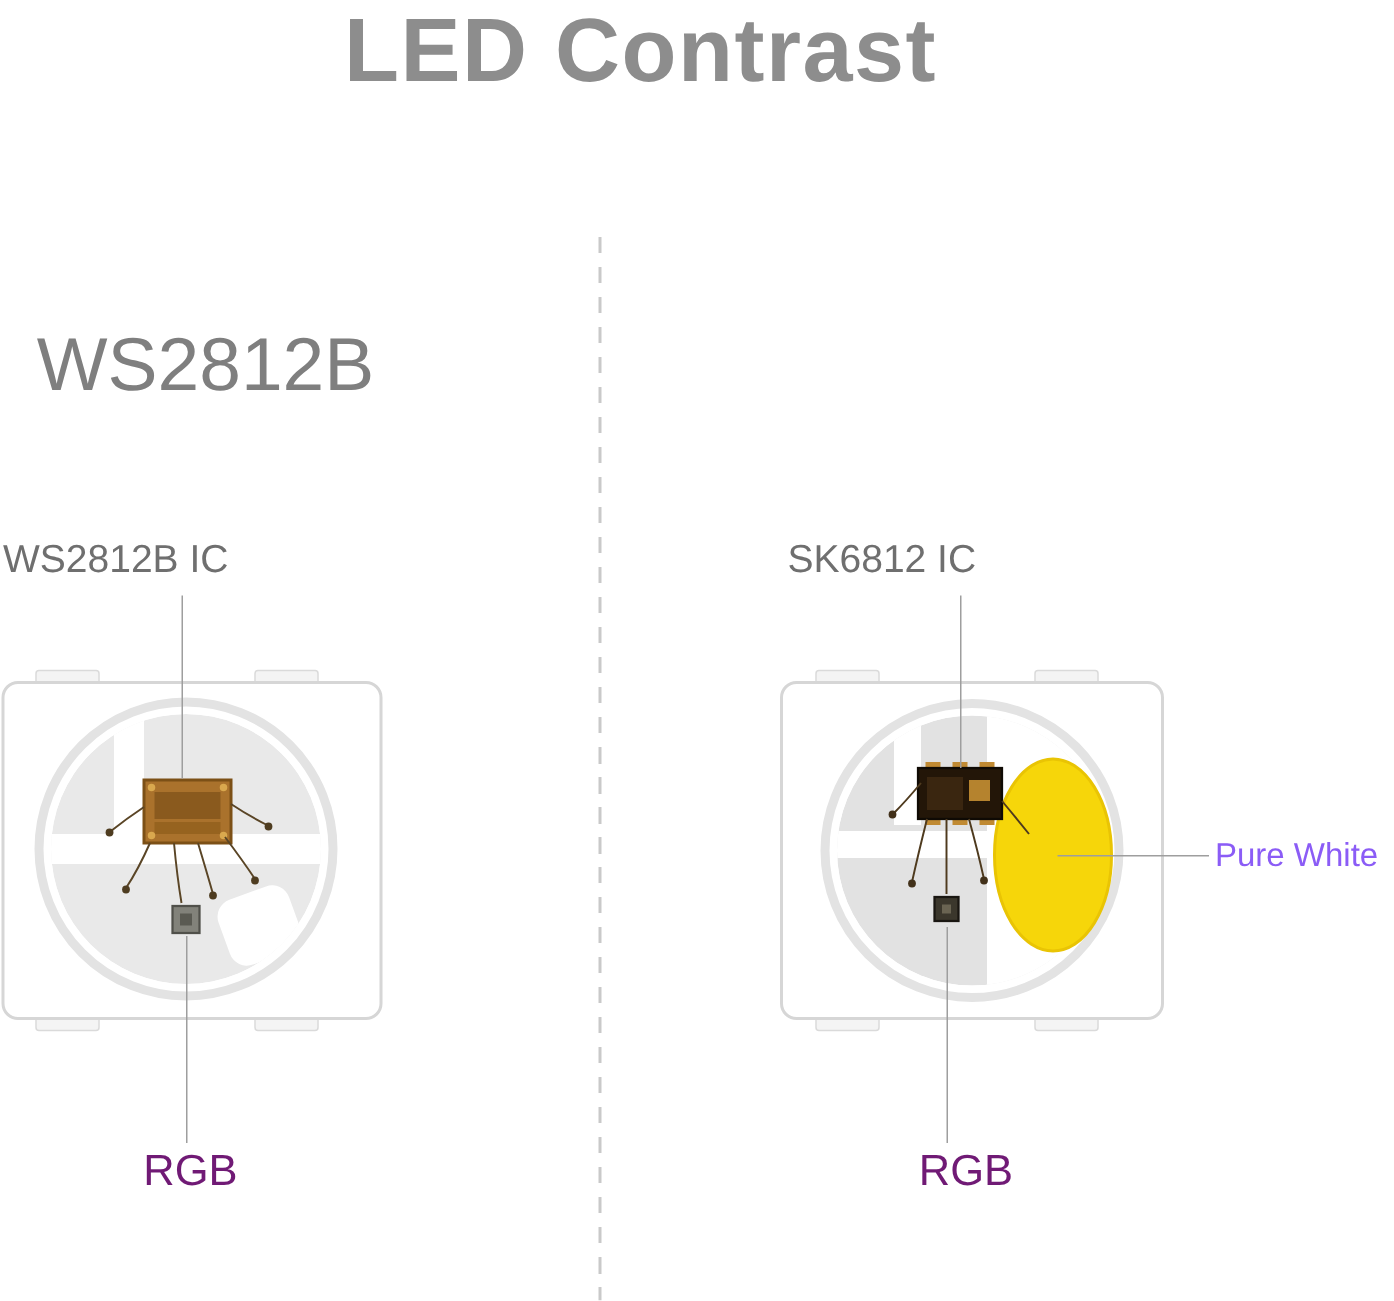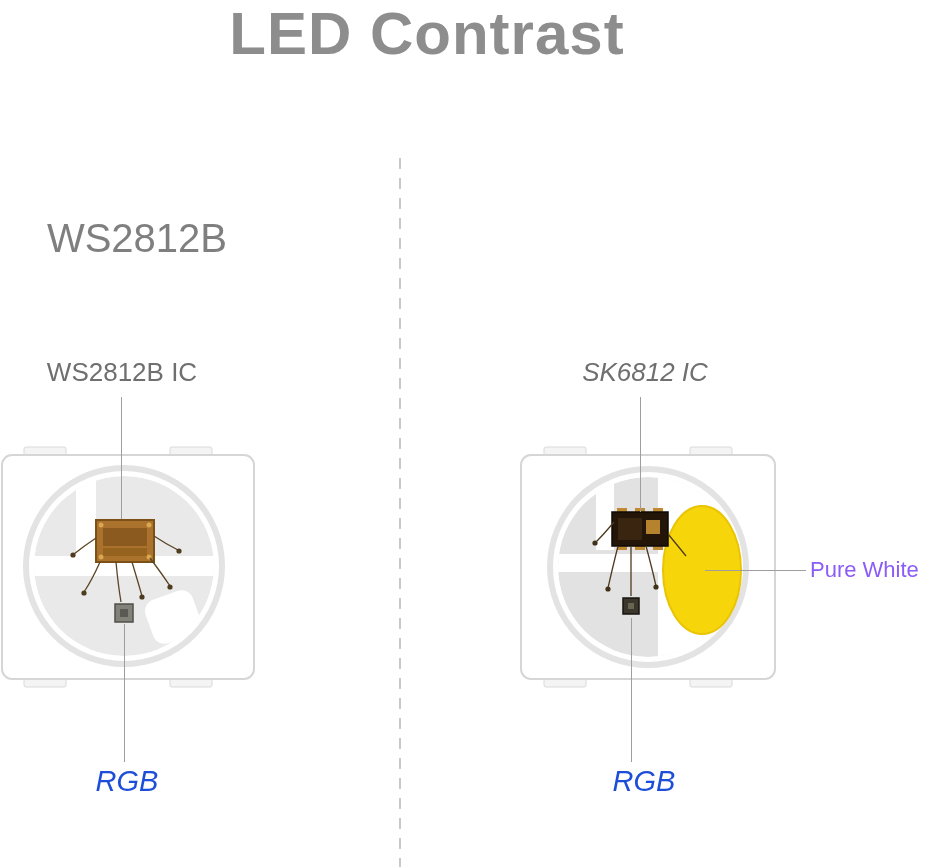--- a/index.html
+++ b/index.html
@@ -8,32 +8,32 @@
        font-family:"Liberation Sans","DejaVu Sans",sans-serif;}
   .canvas{position:relative;width:771px;height:867px;background:#ffffff;}
 
   .title{position:absolute;left:27px;top:2px;width:800px;margin:0;
          text-align:center;font-size:60px;font-weight:600;letter-spacing:1px;
          color:#8d8d8d;line-height:1.05;}
 
   .divider{position:absolute;left:399px;top:158px;width:2px;height:709px;
            background:repeating-linear-gradient(to bottom,#c9c9c9 0 11px,transparent 11px 20px);}
 
-  .heading{position:absolute;top:216px;font-size:40px;font-weight:400;
+  .heading{position:absolute;top:216px;font-size:50px;font-weight:400;
            color:#7f7f7f;text-align:center;line-height:1.1;}
   .heading-left{left:7px;width:260px;}
   .heading-right{left:533px;width:260px;}
 
   .ic-label{position:absolute;top:358px;font-size:26px;color:#6f6f6f;
-            text-align:center;line-height:1.1;}
+            line-height:1.1;}
   .ic-left{left:2px;width:240px;}
-  .ic-right{left:525px;width:240px;font-style:italic;}
+  .ic-right{left:525px;width:240px;}
 
-  .rgb{position:absolute;top:766px;font-size:29px;color:#1d4ed8;
-       text-align:center;line-height:1.1;font-style:italic;}
+  .rgb{position:absolute;top:766px;font-size:29px;color:#701a75;
+       text-align:center;line-height:1.1;}
   .rgb-left{left:27px;width:200px;}
   .rgb-right{left:544px;width:200px;}
 
   .pure-white{position:absolute;left:810px;top:558px;font-size:22px;
               color:#8b5cf6;white-space:nowrap;line-height:1.1;}
 
   .line{position:absolute;background:#9e9e9e;z-index:5;}
   .line.v{width:1px;}
   .line.h{height:1px;}
   .line-left-ic{left:121px;top:397px;height:122px;}

